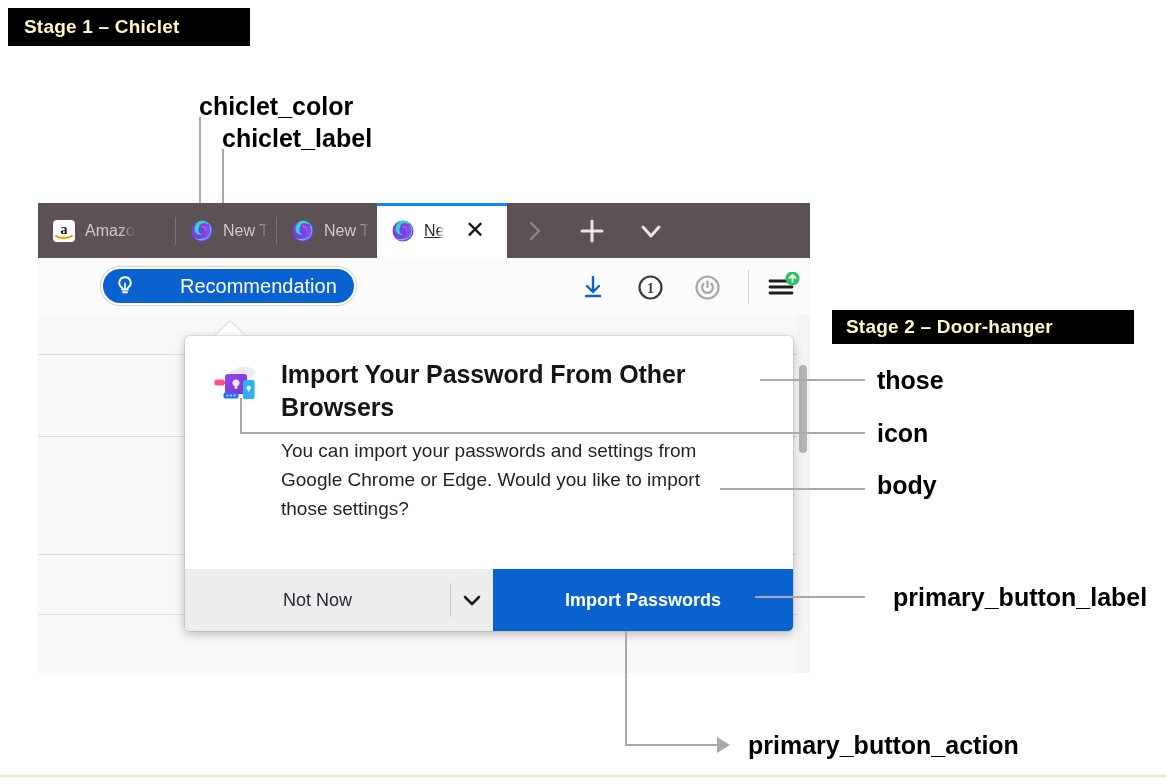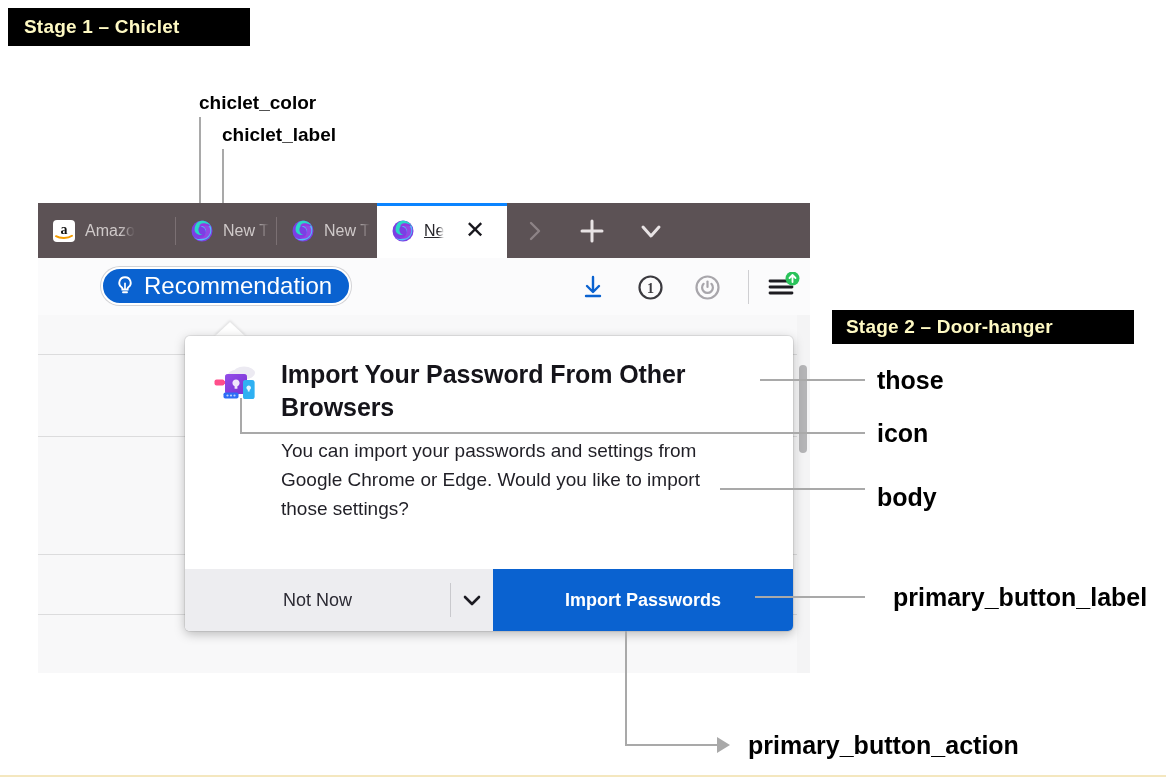--- a/index.html
+++ b/index.html
@@ -39,21 +39,21 @@
     padding-left: 14px;
     font-size: 19px;
   }
 
   .anno-label {
     position: absolute;
     color: #000000;
     font-weight: bold;
     white-space: nowrap;
   }
-  .anno-label.small { font-size: 19px; }
+  .anno-label.small { font-size: 25px; }
   .anno-label.big   { font-size: 25px; }
 
   .leader {
     position: absolute;
     background: #a9a9a9;
   }
   .leader.v { width: 2px; }
   .leader.h { height: 2px; }
 
   .arrowhead {
@@ -143,23 +143,24 @@
     background: #0a62d0;
     border: 2.5px solid #ffffff;
     box-shadow: 0 0 0 1px #d3d3d6;
     display: flex;
     align-items: center;
     gap: 9px;
     box-sizing: border-box;
   }
   #chiclet-text {
     color: #ffffff;
-    font-size: 24px;
+    font-size: 20px;
     font-weight: 400;
     white-space: nowrap;
+    margin-left: 36px;
   }
   .toolbar-icon {
     position: absolute;
     top: 14px;
     width: 30px; height: 30px;
     display: flex; align-items: center; justify-content: center;
   }
   #toolbar-divider {
     position: absolute;
     left: 710px; top: 12px;
@@ -471,21 +472,21 @@
 </div>
 
 <div class="leader h" style="left:760px; top:379px; width:105px;"></div>
 <div class="anno-label big" style="left:877px; top:366px;">those</div>
 
 <div class="leader v" style="left:240px; top:398px; height:35px;"></div>
 <div class="leader h" style="left:240px; top:432px; width:625px;"></div>
 <div class="anno-label big" style="left:877px; top:419px;">icon</div>
 
 <div class="leader h" style="left:720px; top:488px; width:145px;"></div>
-<div class="anno-label big" style="left:877px; top:471px;margin-top:12px;">body</div>
+<div class="anno-label big" style="left:877px; top:471px;">body</div>
 
 <div class="leader h" style="left:755px; top:596px; width:110px;"></div>
 <div class="anno-label big" style="left:877px; top:583px;margin-left:16px;">primary_button_label</div>
 
 <div class="leader v" style="left:625px; top:631px; height:114px;"></div>
 <div class="leader h" style="left:625px; top:744px; width:92px;"></div>
 <div class="arrowhead" style="left:717px; top:737px;"></div>
 <div class="anno-label big" style="left:748px; top:731px;">primary_button_action</div>
 
 <div id="bottom-rule"></div>

